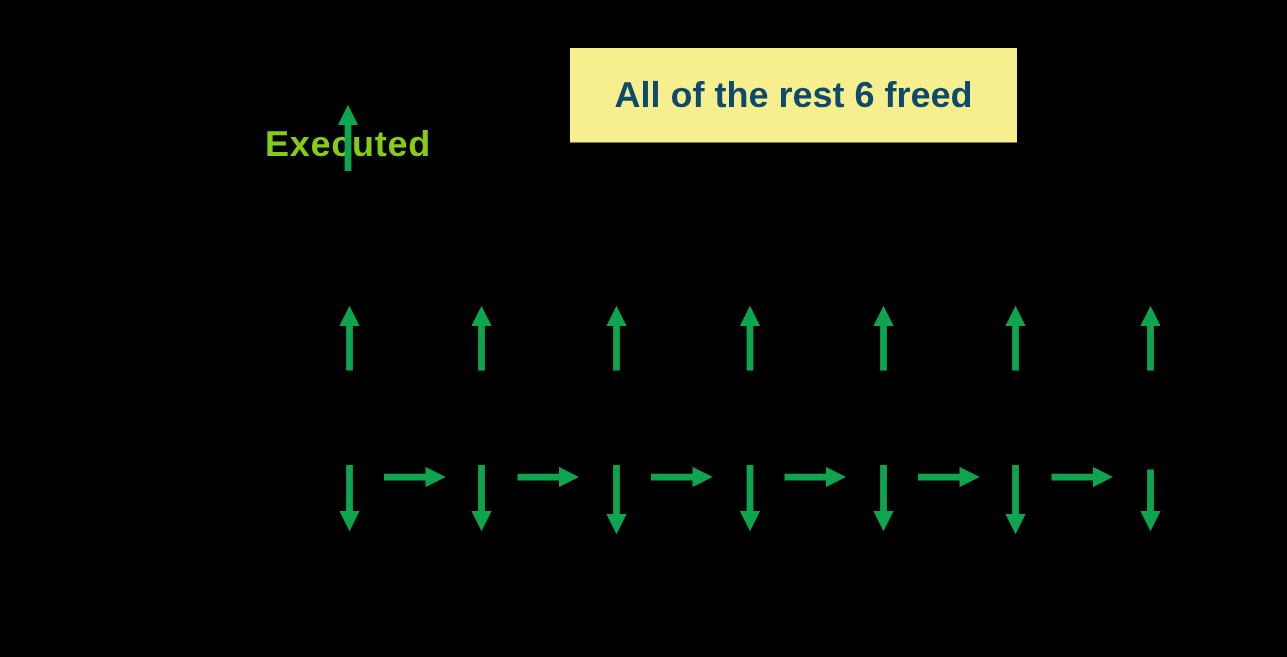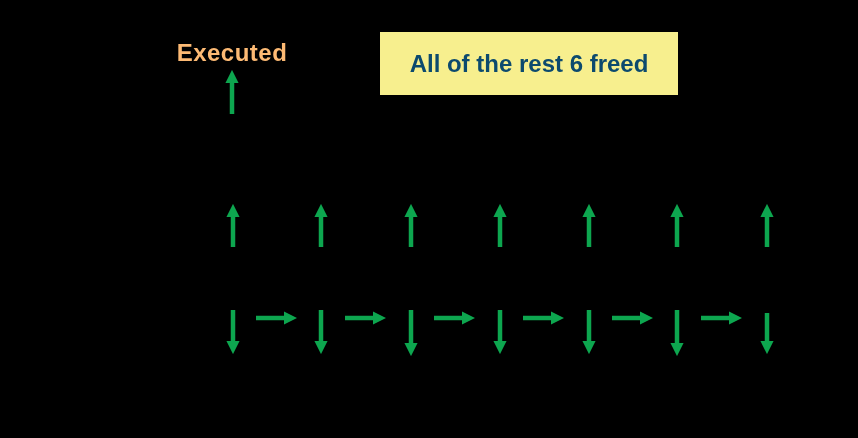--- a/index.html
+++ b/index.html
@@ -48,21 +48,21 @@
     left: 0;
     top: 0;
     display: block;
   }
 </style>
 </head>
 <body>
 
 <div class="canvas" style="background: rgb(0, 0, 0); width: 858px; height: 438px;">
 
-  <div class="executed-label" style="color: #fdba74;">Executed</div>
+  <div class="executed-label" style="color: #84cc16; margin-top: 44px;">Executed</div>
 
   <div class="freed-box" style="background: rgb(247, 239, 142);">
     <span style="color: #0c4a6e;">All of the rest 6 freed</span>
   </div>
 
   <svg id="arrow-layer" width="858" height="438" viewBox="0 0 858 438">
     <defs>
       <marker id="ah" viewBox="0 0 10 10" refX="1" refY="5" markerWidth="3" markerHeight="3" orient="auto">
         <path d="M0,0 L10,5 L0,10 z" fill="#0da64f"></path>
       </marker>

